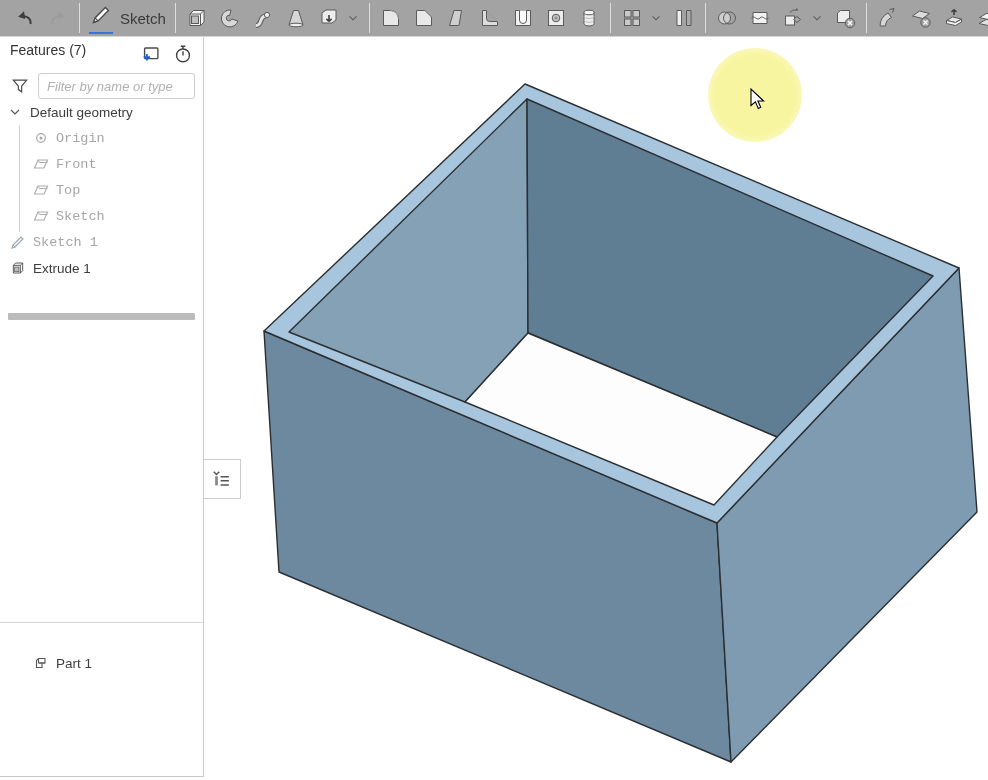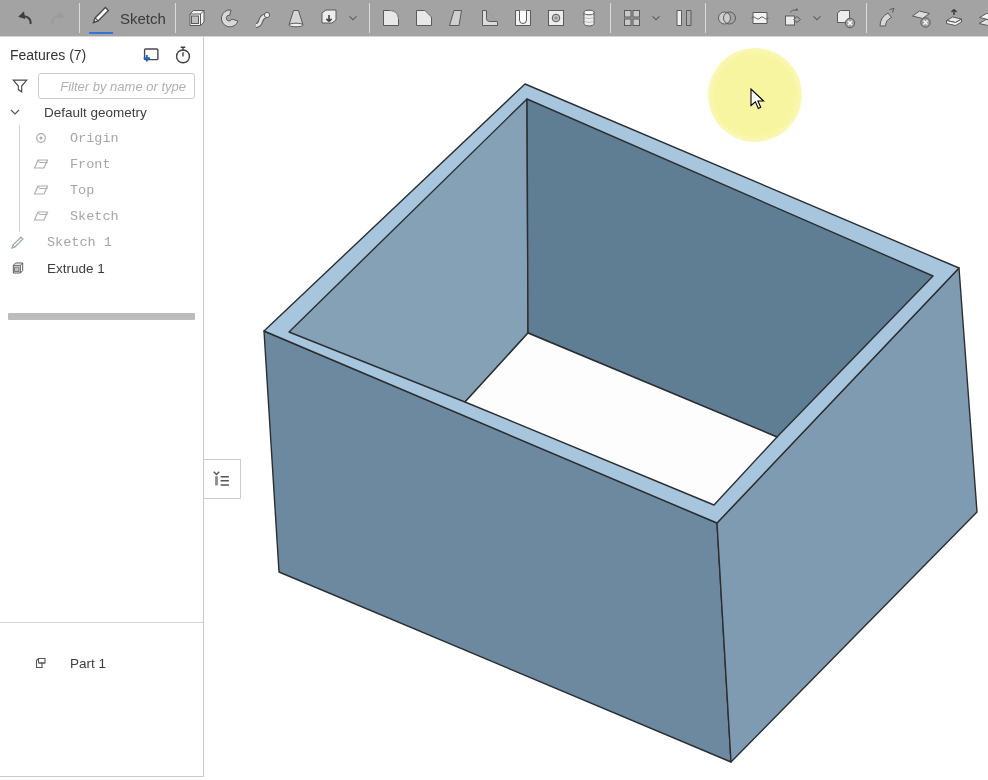--- a/index.html
+++ b/index.html
@@ -14,32 +14,32 @@
   .tb-icon{width:24px;height:24px;}
   .tb-icon svg{width:24px;height:24px;}
   .tb-chevron{width:14px;height:24px;margin-left:-4px;}
   .tb-chevron svg{width:14px;height:14px;}
   .sketch-btn{display:flex;align-items:center;gap:7px;cursor:default;}
   .sketch-icon-wrap{border-bottom:2px solid #3674d9;padding-bottom:1px;}
   .sketch-label{font-size:15px;color:#3a3a3a;}
   
   .features-panel{position:absolute;left:0;top:36px;width:203px;height:740px;background:#fff;
                   border-right:1px solid #c9c9c9;border-bottom:1px solid #c9c9c9;z-index:9;}
-  .panel-header{position:absolute;top:6px;left:10px;right:8px;height:26px;display:flex;align-items:center;}
+  .panel-header{position:absolute;top:6px;left:10px;right:8px;height:26px;display:flex;align-items:flex-start;}
   .panel-title{font-size:14px;color:#333;flex:1;}
   .hdr-icon{width:24px;height:24px;margin-left:8px;}
   .hdr-icon svg{width:22px;height:22px;}
   .filter-row{position:absolute;top:36px;left:10px;right:8px;height:28px;display:flex;align-items:center;gap:8px;}
   .funnel{width:20px;height:20px;}
   .funnel svg{width:20px;height:20px;}
   .filter-input{flex:1;height:24px;border:1px solid #ccc;border-radius:3px;padding:0 8px;
-                font-family:"Liberation Sans",sans-serif;font-size:13px;color:#444;outline:none;min-width:0;text-align:right;}
+                font-family:"Liberation Sans",sans-serif;font-size:13px;color:#444;outline:none;min-width:0;}
   .filter-input::placeholder{color:#b0b0b0;font-style:italic;}
   .tree{position:absolute;top:63px;left:0;right:0;}
-  .tree-row{height:26px;display:flex;align-items:center;gap:21px;font-size:13.5px;color:#3d3d3d;cursor:default;}
+  .tree-row{height:26px;display:flex;align-items:center;gap:7px;font-size:13.5px;color:#3d3d3d;cursor:default;}
   .tree-row .t-icn{width:16px;height:16px;flex:none;}
   .tree-row .t-icn svg{width:16px;height:16px;}
   .tree-row.muted{color:#a6a6a6;font-family:Liberation Mono, monospace;}
   .indent0{padding-left:10px;}
   .indent-group{padding-left:7px;}
   .indent1{padding-left:33px;}
   .tree-connector{position:absolute;left:19px;top:26px;width:1px;height:107px;background:#d2d2d2;}
   .rollback-bar{position:absolute;top:277px;left:8px;right:8px;height:7px;background:#bcbcbc;border-radius:1px;cursor:row-resize;}
   .parts-divider{position:absolute;top:586px;left:0;right:0;height:1px;background:#d4d4d4;}
   .parts-header{position:absolute;top:588px;left:0;right:0;}

